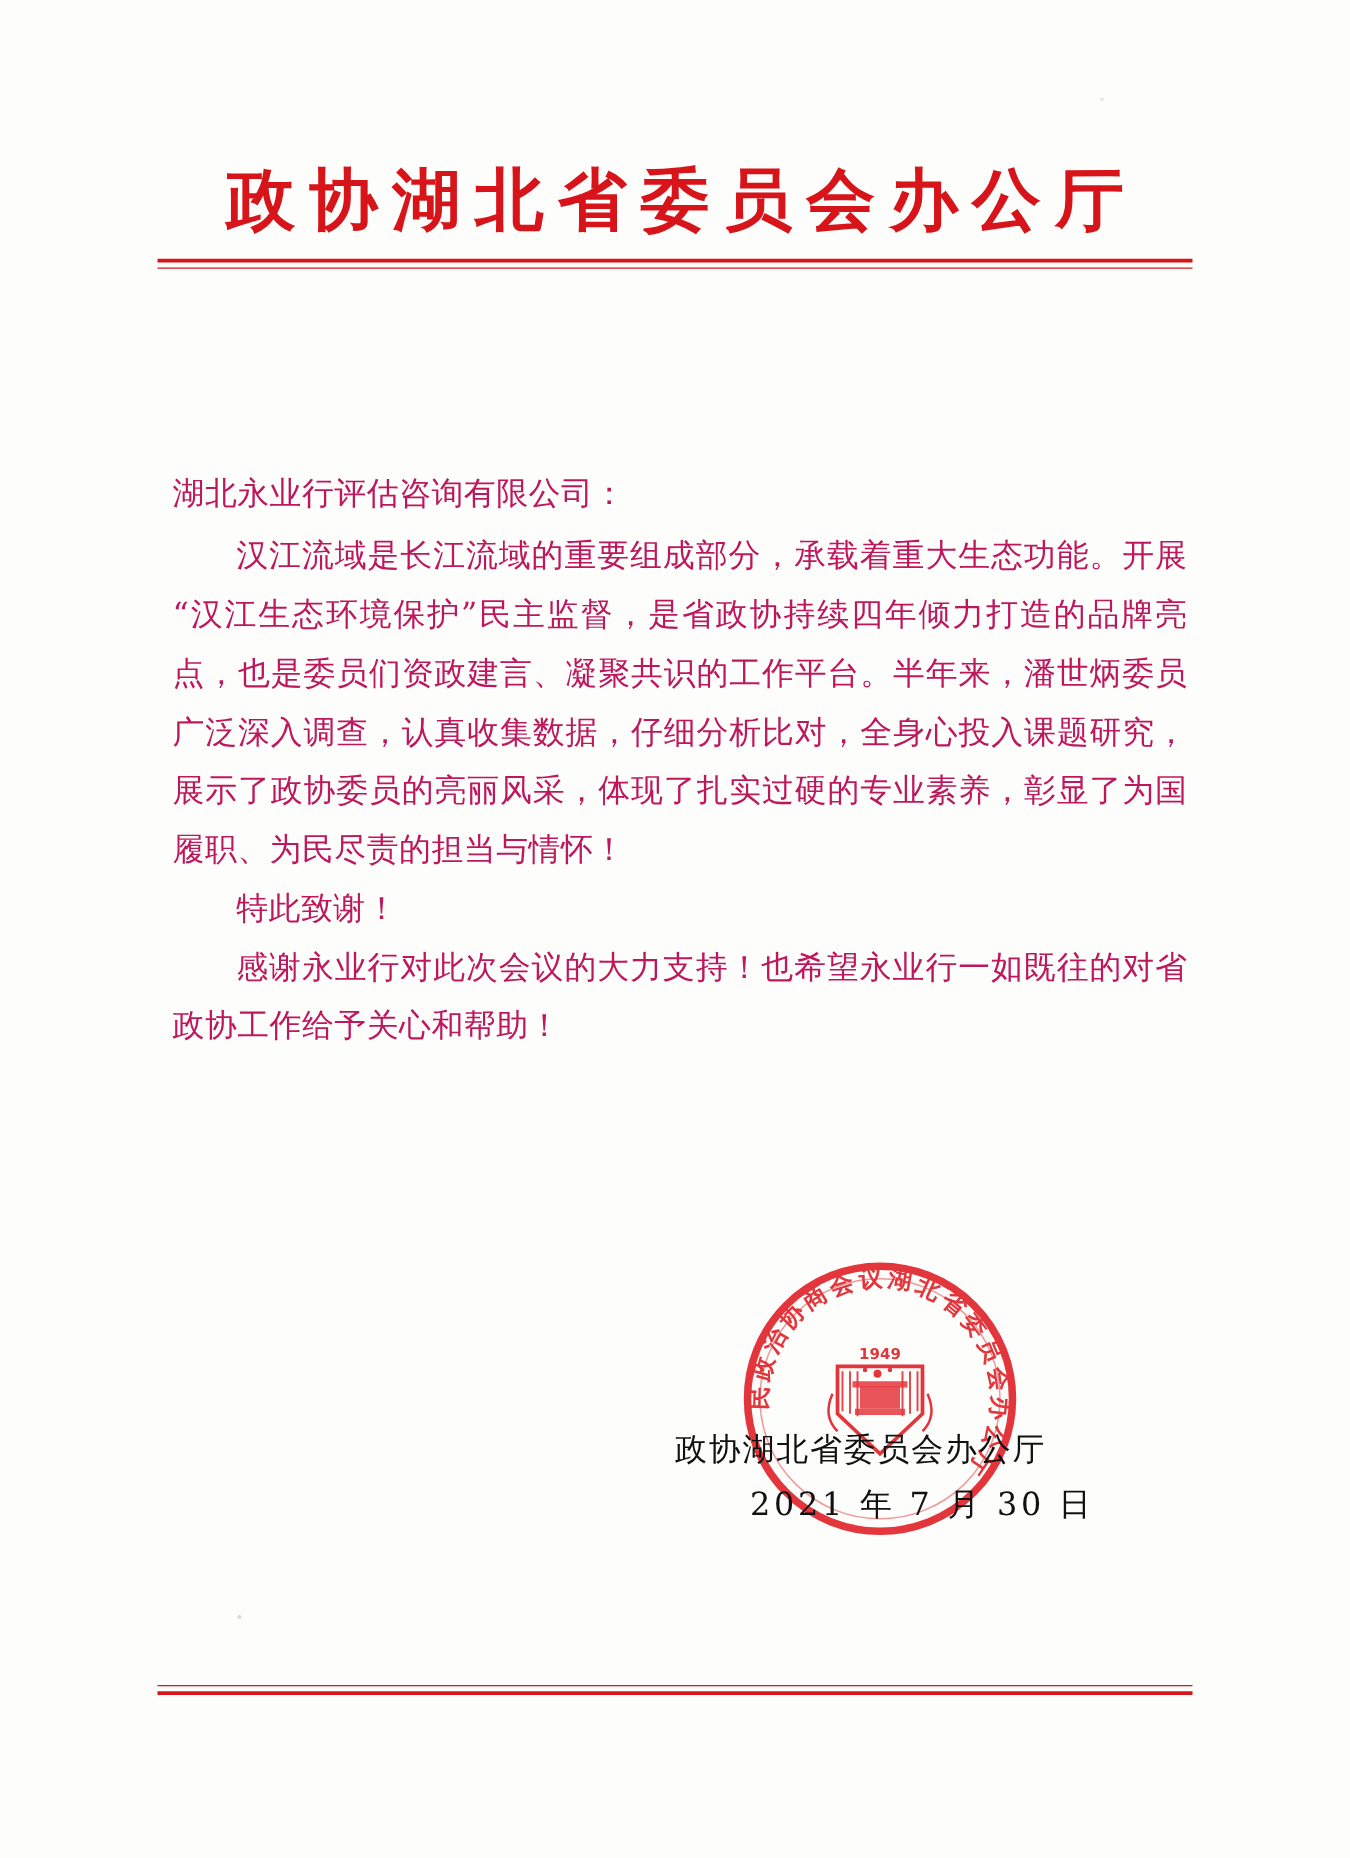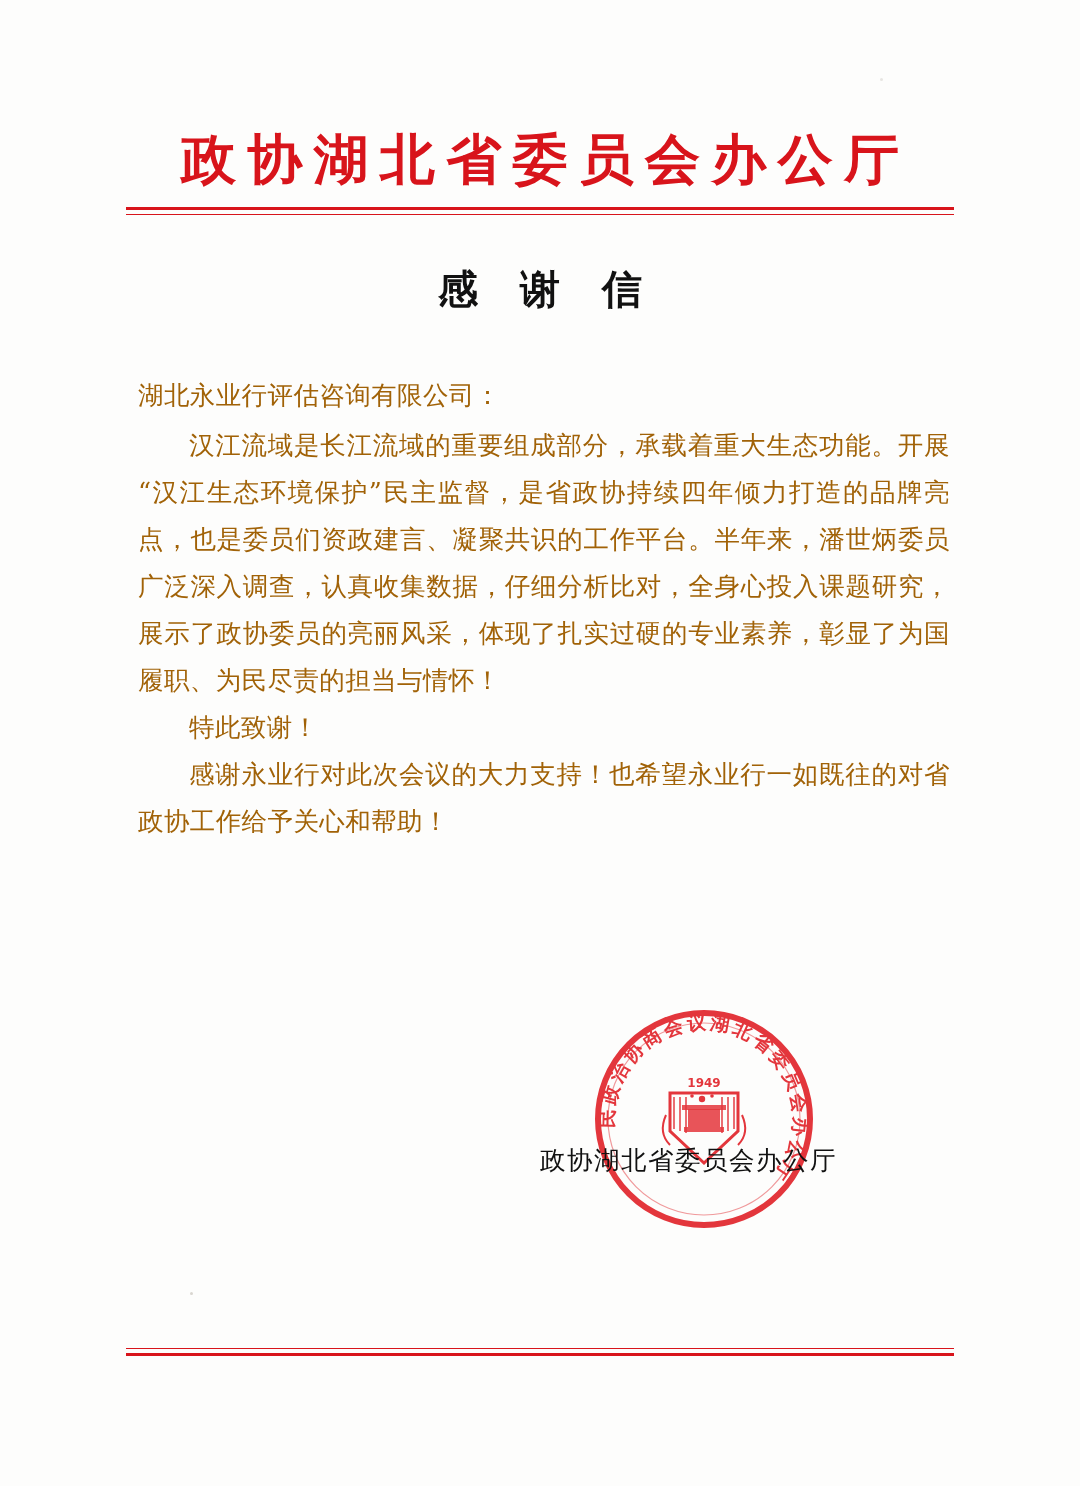--- a/index.html
+++ b/index.html
@@ -75,21 +75,21 @@
   }
 
   
   .body-block {
     position: absolute;
     top: 372px;
     left: 138px;
     width: 812px;
     font-size: 25.5px;
     line-height: 47px;
-    color: #a16207;
+    color: #be185d;
     font-family: "DejaVu Serif", "Liberation Serif", serif;
     letter-spacing: 0.4px;
   }
   .salutation {
     margin: 0 0 3px 0;
     text-align: left;
   }
   .para {
     margin: 0;
     text-indent: 2em;
@@ -159,21 +159,20 @@
 
   <div class="letterhead">
     <div class="letterhead-title">政协湖北省委员会办公厅</div>
   </div>
 
   <div class="rule-group-top">
     <div class="rule-thick"></div>
     <div class="rule-thin"></div>
   </div>
 
-  <div class="doc-title">感 谢 信</div>
 
   <div class="body-block">
     <p class="salutation">湖北永业行评估咨询有限公司：</p>
     <p class="para">汉江流域是长江流域的重要组成部分，承载着重大生态功能。开展“汉江生态环境保护”民主监督，是省政协持续四年倾力打造的品牌亮点，也是委员们资政建言、凝聚共识的工作平台。半年来，潘世炳委员广泛深入调查，认真收集数据，仔细分析比对，全身心投入课题研究，展示了政协委员的亮丽风采，体现了扎实过硬的专业素养，彰显了为国履职、为民尽责的担当与情怀！</p>
     <p class="para">特此致谢！</p>
     <p class="para">感谢永业行对此次会议的大力支持！也希望永业行一如既往的对省政协工作给予关心和帮助！</p>
   </div>
 
   <div class="seal">
     <svg width="232" height="232" viewBox="0 0 232 232" xmlns="http://www.w3.org/2000/svg">
@@ -213,20 +212,21 @@
 
           <path d="M -38,-6 q -8,18 4,30" fill="none" stroke="#e01b22" stroke-width="2"></path>
           <path d="M 38,-6 q 8,18 -4,30" fill="none" stroke="#e01b22" stroke-width="2"></path>
         </g>
       </g>
     </svg>
   </div>
 
   <div class="signature">
     <div class="sign-line">政协湖北省委员会办公厅</div>
+    <div class="sign-date">2021 年 7 月 30 日</div>
   </div>
 
   <div class="rule-group-bottom">
     <div class="rule-thin"></div>
     <div class="rule-thick"></div>
   </div>
 
 </div>
 
 </body></html>

